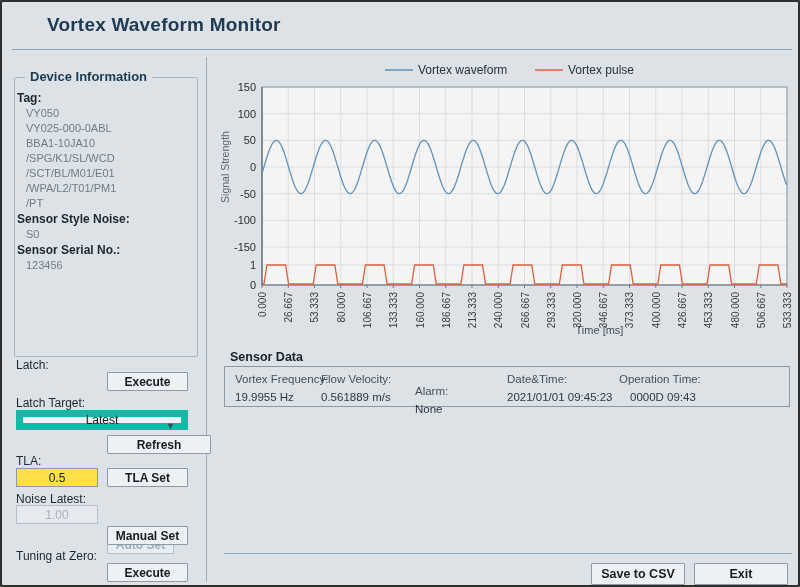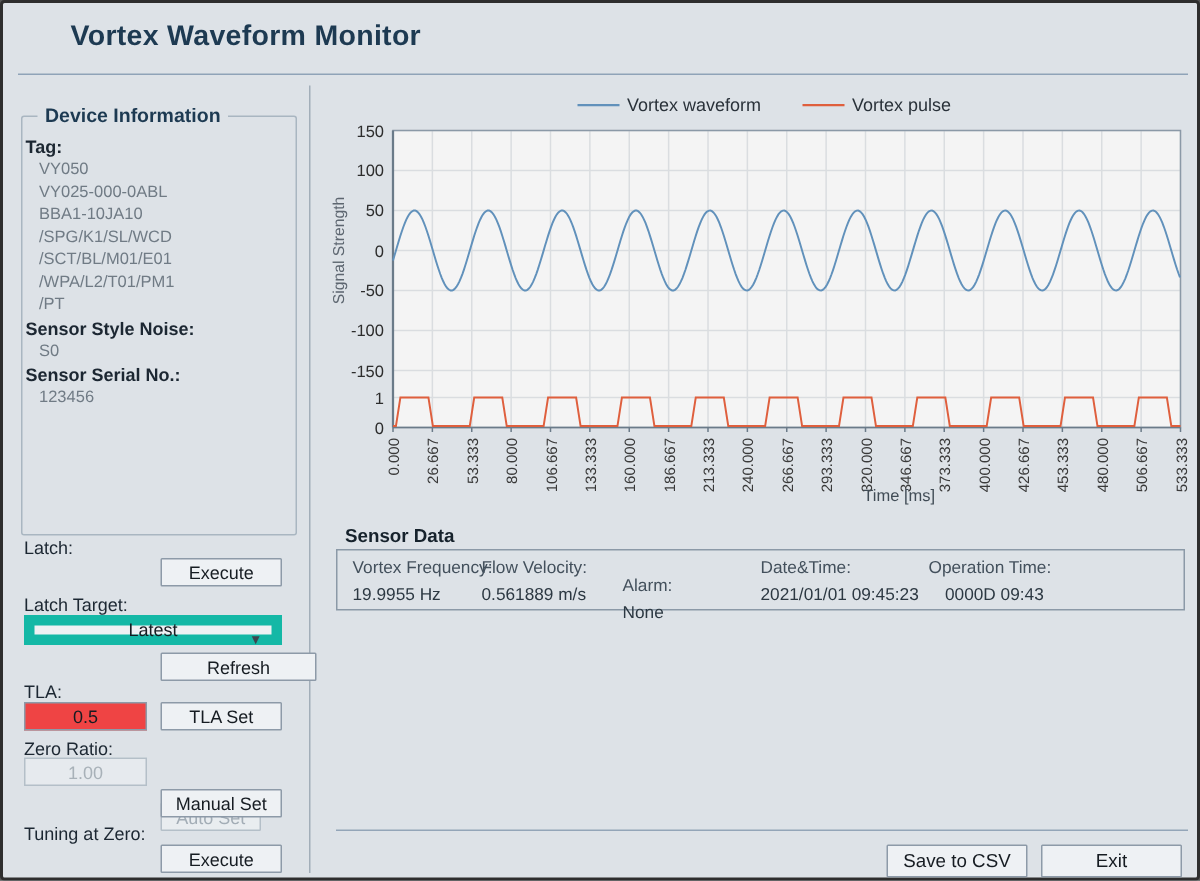--- a/index.html
+++ b/index.html
@@ -26,26 +26,26 @@
   }
   .gb-content{position:absolute;left:2px;top:12px;width:170px;}
   .dev-label{font-size:12px;font-weight:bold;color:#1c2732;line-height:15px;margin:1px 0 0 0;}
   .dev-value{font-size:11px;color:#707b85;line-height:15px;margin-left:9px;}
 
   .ctl-label{position:absolute;left:14px;font-size:12px;color:#1c2732;}
   .btn{
     position:absolute;box-sizing:border-box;height:19px;
     background:#eef1f4;border:1px solid #8d9aa8;border-radius:1px;
     font-family:"Liberation Sans",sans-serif;font-size:12px;color:#161c22;
-    display:flex;align-items:center;justify-content:center;padding:0;
+    display:flex;align-items:center;justify-content:center;padding:0;font-weight:bold;
   }
   .btn.disabled{color:#a3adb6;border-color:#b4bfc8;background:#e9edf0;}
   .field{
     position:absolute;box-sizing:border-box;height:19px;width:82px;left:14px;
-    border:1px solid #8d9aa8;background:#ef4444;font-size:12px;color:#161c22;
+    border:1px solid #8d9aa8;background:#fde047;font-size:12px;color:#161c22;
     display:flex;align-items:center;justify-content:center;
   }
   .field.disabled{background:#e6eaee;border-color:#b4bfc8;color:#a8b1b8;}
   .select{
     position:absolute;left:14px;top:408px;width:172px;height:20px;box-sizing:border-box;
     background:#eef1f4;border:7px solid #14b8a6;font-size:12px;color:#161c22;
     display:flex;align-items:center;justify-content:center;
   }
   .select .caret{position:absolute;right:6px;top:4px;font-size:9px;color:#3c4650;}
 
@@ -98,21 +98,21 @@
   <div class="select">
     <span>Latest</span>
     <span class="caret">▼</span>
   </div>
   <button class="btn" style="left:105px;top:433px;width:104px">Refresh</button>
 
   <div class="ctl-label" style="top:452px">TLA:</div>
   <div class="field" style="top:466px">0.5</div>
   <button class="btn" style="left:105px;top:466px;width:81px">TLA Set</button>
 
-  <div class="ctl-label" style="top:490px">Zero Ratio:</div>
+  <div class="ctl-label" style="top:490px">Noise Latest:</div>
   <div class="field disabled" style="top:503px">1.00</div>
   <button class="btn disabled" style="left:105px;top:533px;width:67px">Auto Set</button>
   <button class="btn" style="left:105px;top:524px;width:81px">Manual Set</button>
 
   <div class="ctl-label" style="top:547px">Tuning at Zero:</div>
   <button class="btn" style="left:105px;top:561px;width:81px">Execute</button>
 
   <div class="chart-wrap">
     <svg width="585" height="290" xmlns="http://www.w3.org/2000/svg">
         <rect x="45" y="30" width="525" height="198" fill="#f4f4f4"></rect>

